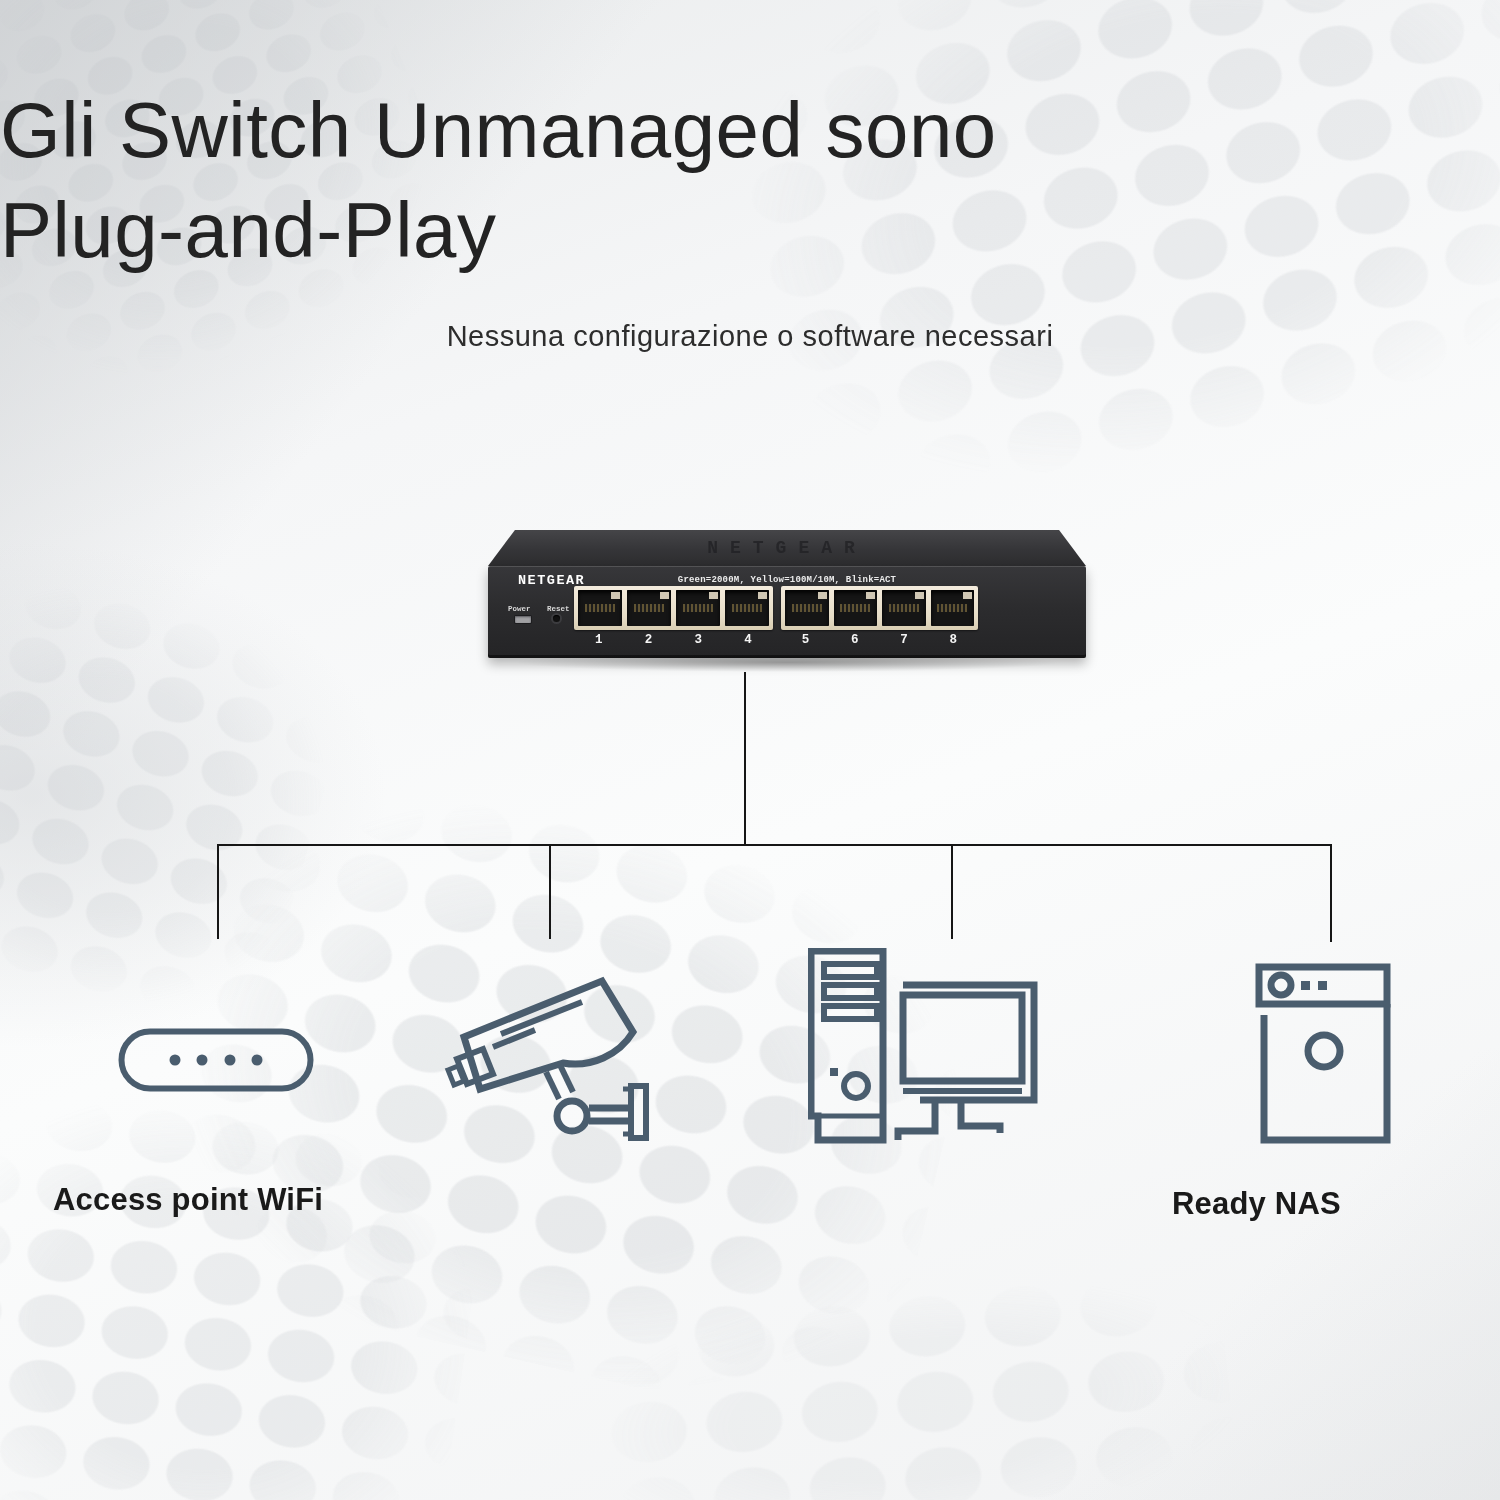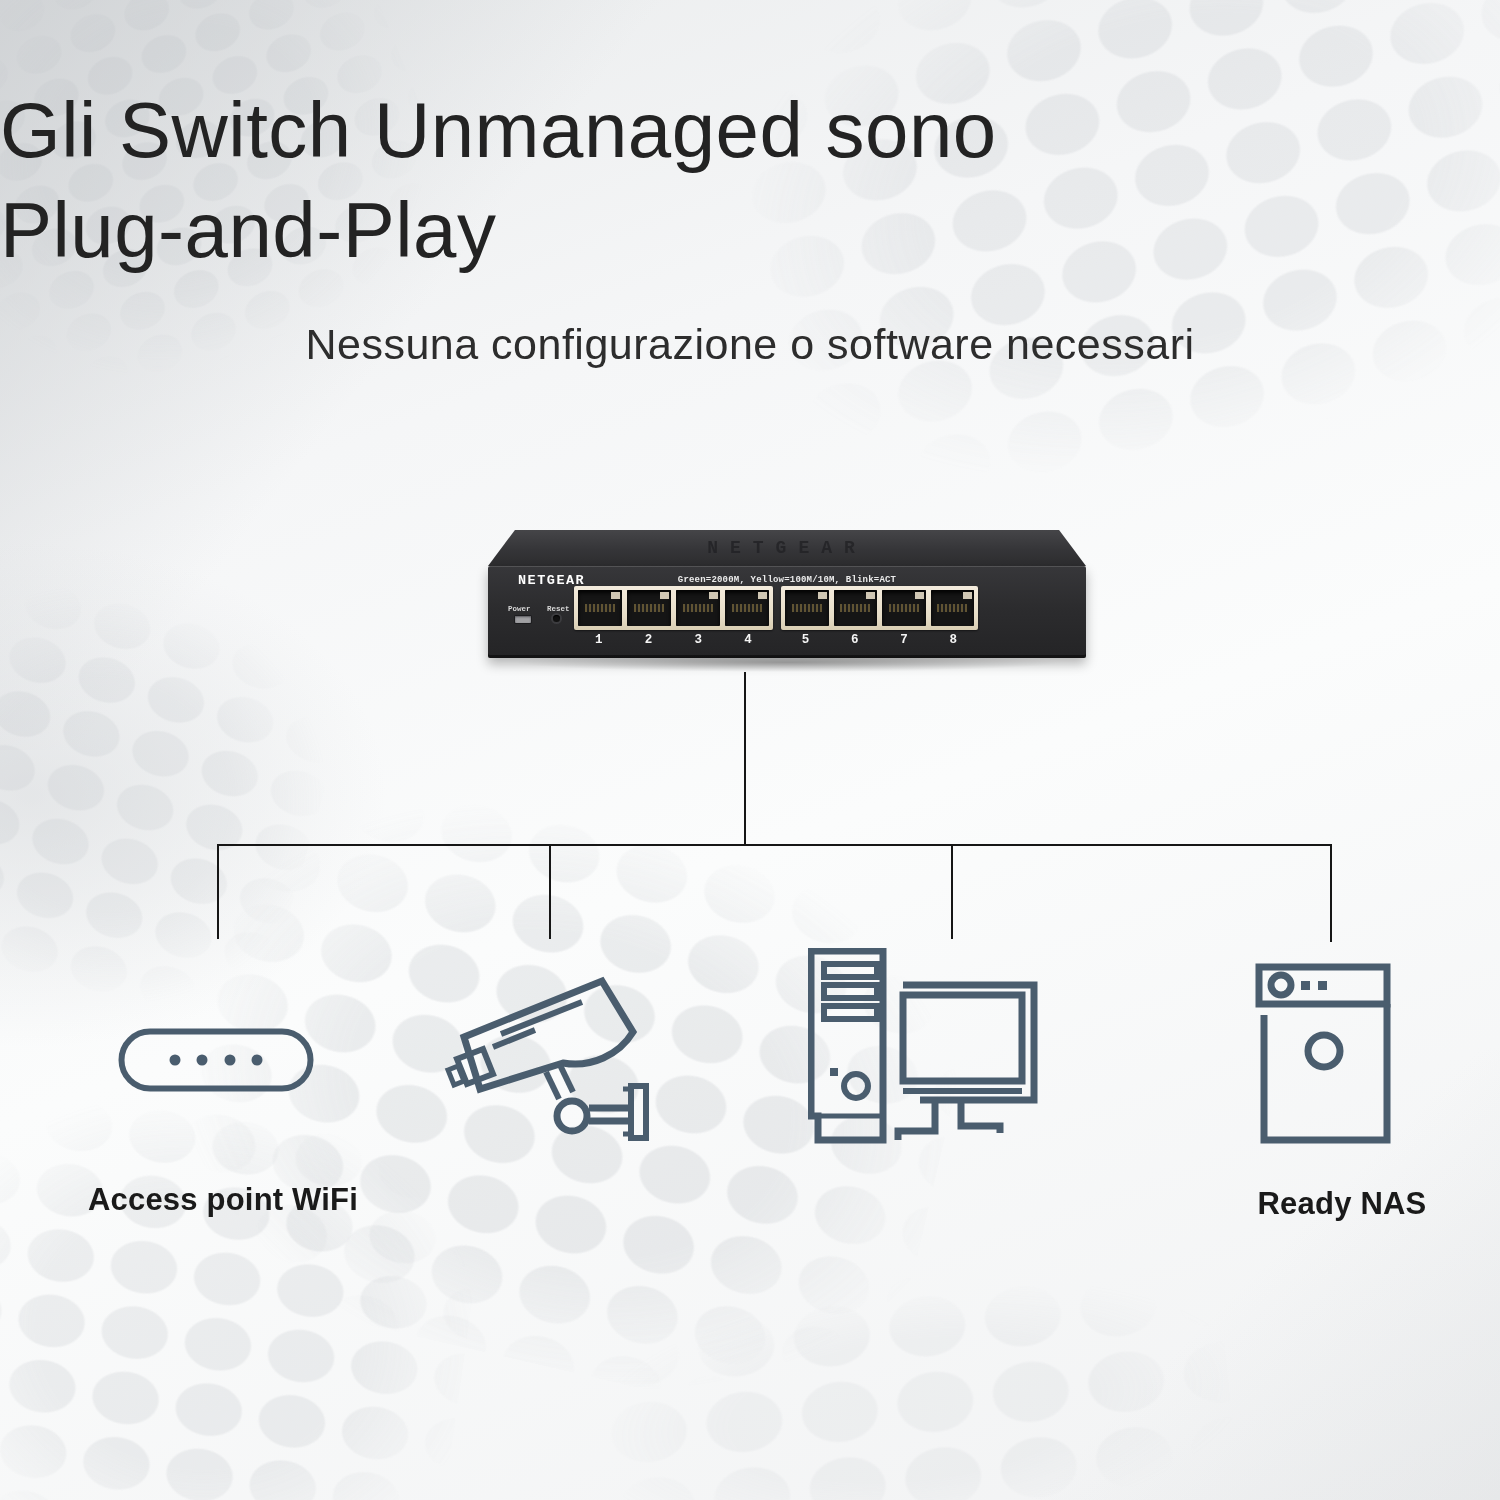--- a/index.html
+++ b/index.html
@@ -21,21 +21,21 @@
   .dots-tr{left:50%;top:-6%;width:56%;height:36%;background-size:94px 76px;transform:rotate(-14deg);}
   .dots-tl{left:-4%;top:-4%;width:32%;height:28%;background-size:58px 46px;transform:rotate(-22deg);opacity:.45;}
   .dots-left{left:-7%;top:40%;width:28%;height:26%;background-size:72px 56px;transform:rotate(16deg);opacity:.5;}
   .dots-mid{left:13%;top:55%;width:50%;height:36%;background-size:90px 72px;transform:rotate(13deg);opacity:.7;}
   .dots-bl{left:-5%;top:74%;width:36%;height:30%;background-size:84px 66px;transform:rotate(8deg);opacity:.6;}
   .dots-bc{left:40%;top:86%;width:42%;height:16%;background-size:96px 76px;transform:rotate(-6deg);opacity:.35;}
   
   .title{position:absolute;left:0;top:72px;width:100%;
     font-size:78px;line-height:100px;font-weight:300;color:#232323;letter-spacing:.5px;margin-top:8px;}
   .subtitle{position:absolute;left:0;top:320px;width:100%;text-align:center;
-    font-size:43px;font-weight:300;color:#2d2d2d;letter-spacing:.5px;}
+    font-size:29px;font-weight:300;color:#2d2d2d;letter-spacing:.5px;}
   
   .tl{position:absolute;background:#161616;}
   
   .switch{position:absolute;left:488px;top:530px;width:598px;height:132px;font-family:Liberation Mono, monospace;}
   .sw-top{position:absolute;left:0;top:0;width:100%;height:36px;
     background:linear-gradient(180deg,#454548 0%,#353538 55%,#2c2c2e 100%);
     clip-path:polygon(4.5% 0,95.5% 0,100% 100%,0 100%);
     display:flex;align-items:center;justify-content:center;}
   .sw-top-brand{font-weight:700;font-size:18px;letter-spacing:12px;color:#232326;opacity:.85;}
   .sw-face{position:absolute;left:0;top:36px;width:100%;height:92px;border-radius:2px;
@@ -57,21 +57,21 @@
   .sw-port::before{content:"";position:absolute;left:16%;right:16%;top:38%;height:8px;
     background:repeating-linear-gradient(90deg,#6e5f38 0 2px,#1d1d1d 2px 4px);opacity:.85;}
   .sw-port::after{content:"";position:absolute;right:2px;top:2px;width:9px;height:7px;background:#e6dcc6;opacity:.9;}
   .sw-nums{position:absolute;top:67px;display:flex;color:#f5f5f5;font-size:12.5px;font-weight:700;}
   .n1{left:86px;width:199px;}  .n2{left:293px;width:197px;}
   .sw-nums span{flex:1;text-align:center;}
   .sw-shadow{position:absolute;left:4%;top:126px;width:92%;height:16px;
     background:radial-gradient(ellipse at 50% 40%,rgba(0,0,0,.28),rgba(0,0,0,0) 70%);}
   
   .icon{position:absolute;}
-  .dev-label{position:absolute;width:340px;text-align:center;font-size:31px;font-weight:700;color:#1a1a1a;letter-spacing:.2px;}
+  .dev-label{position:absolute;width:340px;text-align:left;font-size:31px;font-weight:700;color:#1a1a1a;letter-spacing:.2px;}
 </style>
 </head>
 <body>
 
 <div id="stage">
 
   <div class="sweep-tl"></div>
   <div class="sweep-left"></div>
   <div class="sweep-br"></div>
   <div class="dots dots-tr"></div>

